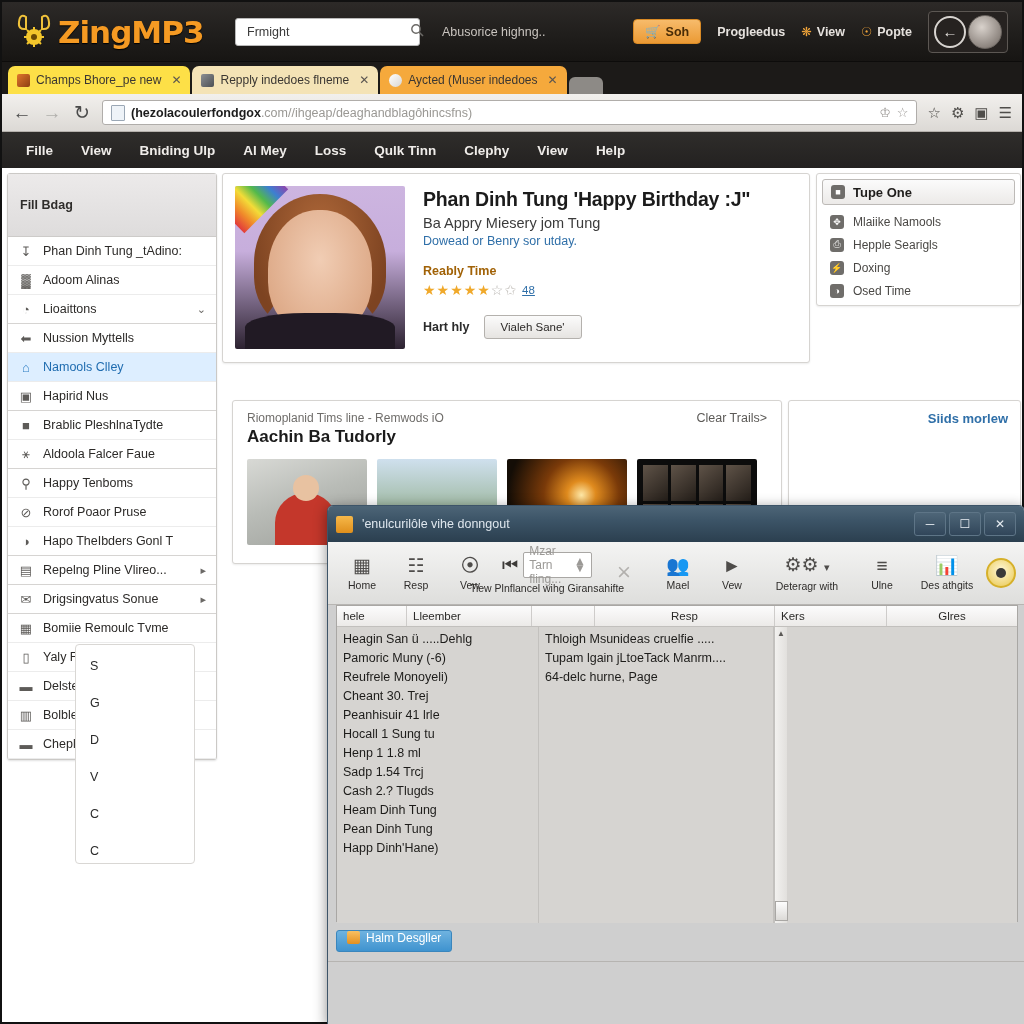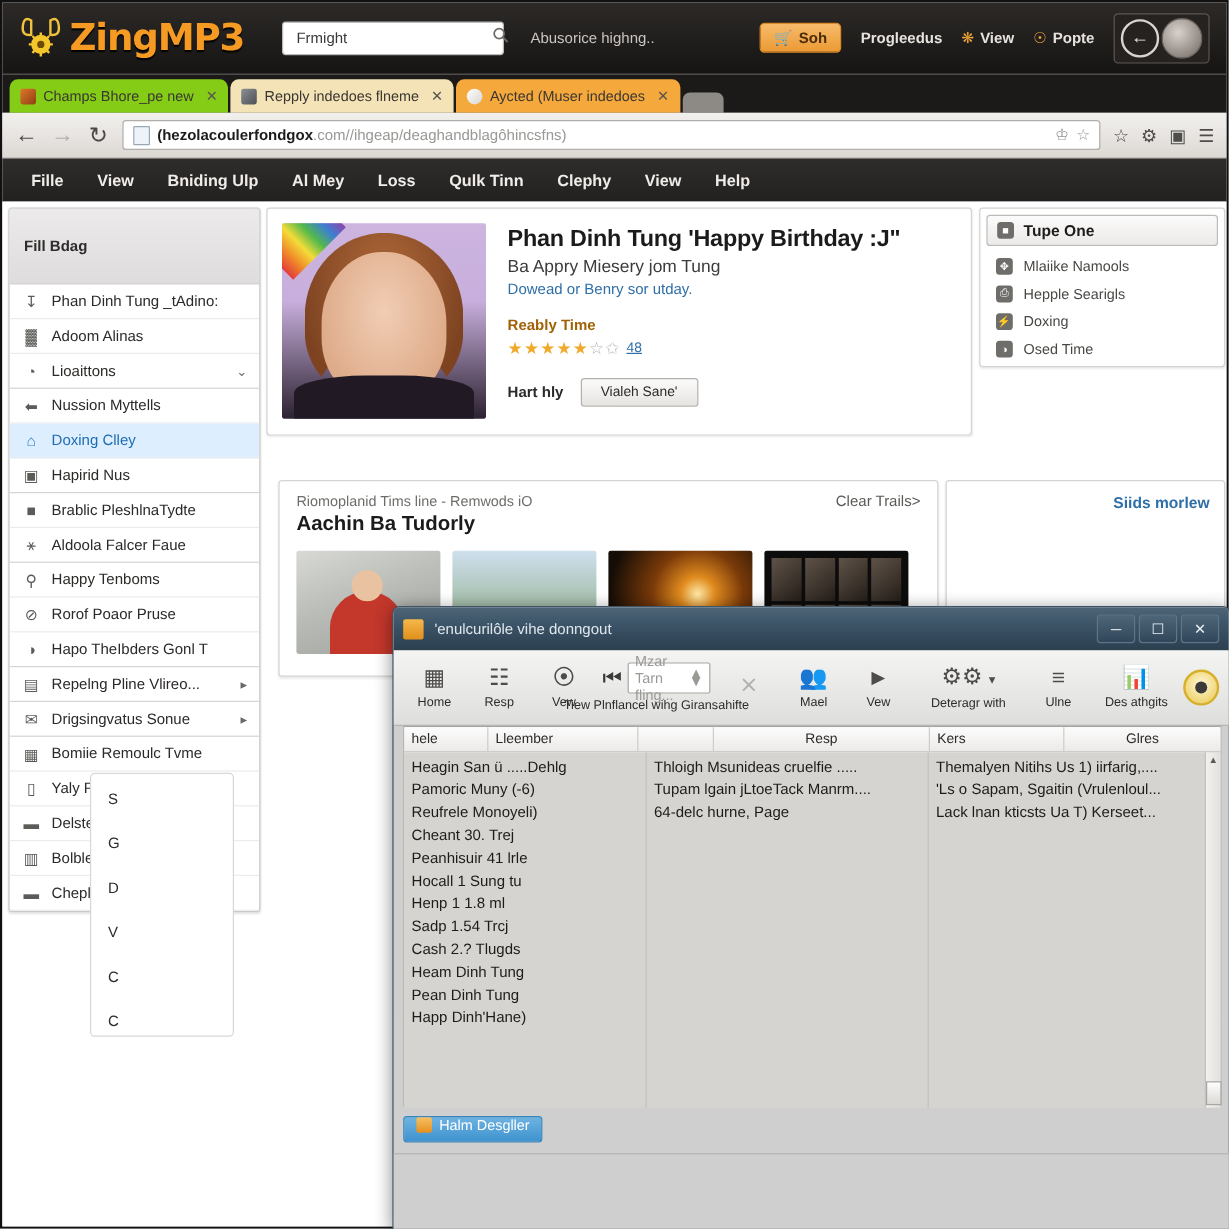--- a/index.html
+++ b/index.html
@@ -60,21 +60,21 @@
   
   .tabstrip{
     position:absolute;left:0;top:60px;width:1020px;height:32px;
     background:#1c1a18;display:flex;align-items:flex-end;padding-left:6px;box-sizing:border-box;
   }
   .tab{
     height:28px;display:flex;align-items:center;gap:6px;padding:0 9px;
     border-radius:7px 7px 0 0;font-size:12px;color:#3a3632;max-width:190px;white-space:nowrap;overflow:hidden;
     margin-right:2px;box-sizing:border-box;
   }
-  .tab.active{background:#84cc16;}
+  .tab.active{background:#fde047;}
   .tab.t2{background:#f4e3b6;}
   .tab.t3{background:#f5a93c;}
   .tab .fav{width:13px;height:13px;border-radius:2px;flex:0 0 auto;}
   .tab .x{margin-left:4px;color:#5a5550;font-size:12px;}
   .tab-new{width:34px;height:17px;background:#8d8a86;border-radius:6px 6px 0 0;margin-bottom:0;}
 
   .urlbar{
     position:absolute;left:0;top:92px;width:1020px;height:38px;
     background:linear-gradient(180deg,#f2f0ed,#dcd9d5);
     display:flex;align-items:center;padding:0 10px;box-sizing:border-box;gap:10px;
@@ -402,21 +402,21 @@
             <span class="sb-ic">◔</span>
             <span class="sb-lbl">Lioaittons</span>
             <span class="sb-chev">⌄</span>
           </div>
           <div class="sb-item">
             <span class="sb-ic">⬅</span>
             <span class="sb-lbl">Nussion Myttells</span>
           </div>
           <div class="sb-item sel">
             <span class="sb-ic">⌂</span>
-            <span class="sb-lbl">Doxing Clley</span>
+            <span class="sb-lbl">Namools Clley</span>
           </div>
           <div class="sb-item sep">
             <span class="sb-ic">▣</span>
             <span class="sb-lbl">Hapirid Nus</span>
           </div>
           <div class="sb-item">
             <span class="sb-ic">■</span>
             <span class="sb-lbl">Brablic PleshlnaTydte</span>
           </div>
           <div class="sb-item sep">
@@ -651,25 +651,20 @@
             <div class="dt-cell">Cash 2.? Tlugds</div>
             <div class="dt-cell">Heam Dinh Tung</div>
             <div class="dt-cell">Pean Dinh Tung</div>
             <div class="dt-cell">Happ Dinh'Hane)</div>
           </div>
         <div class="dt-col" style="width:235px" id="dt-col2">
             <div class="dt-cell">Thloigh Msunideas cruelfie .....</div>
             <div class="dt-cell">Tupam lgain jLtoeTack Manrm....</div>
             <div class="dt-cell">64-delc hurne, Page</div>
           </div>
-        <div class="dt-col" style="flex:1;border-right:0" id="dt-col3">
-            <div class="dt-cell">Themalyen Nitihs Us 1) iirfarig,....</div>
-            <div class="dt-cell">'Ls o Sapam, Sgaitin (Vrulenloul...</div>
-            <div class="dt-cell">Lack lnan kticsts Ua T) Kerseet...</div>
-          </div>
         <div class="dt-scroll">
           <span class="ar">▲</span>
           <span class="thumbb"></span>
         </div>
       </div>
     </div>
 
     <div class="dlg-footer">
       <span class="btn-blue">
         <span class="bi"></span>

